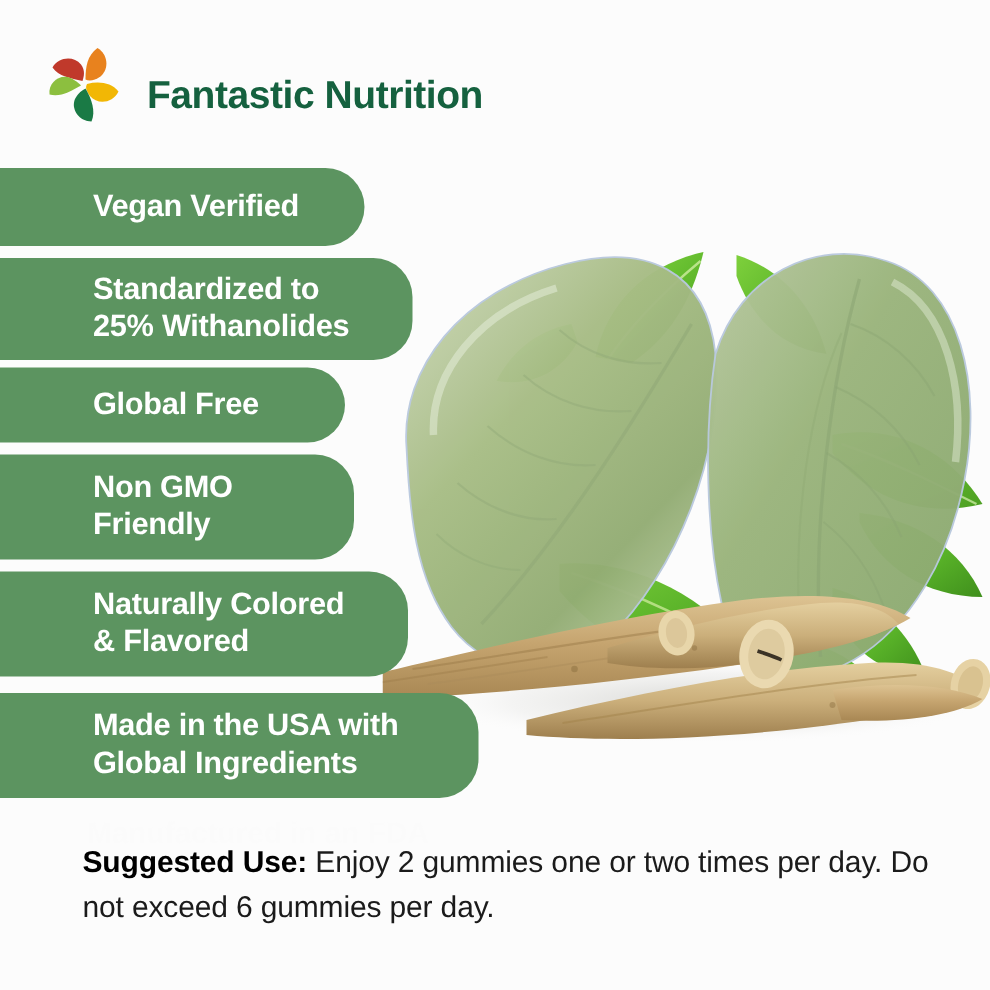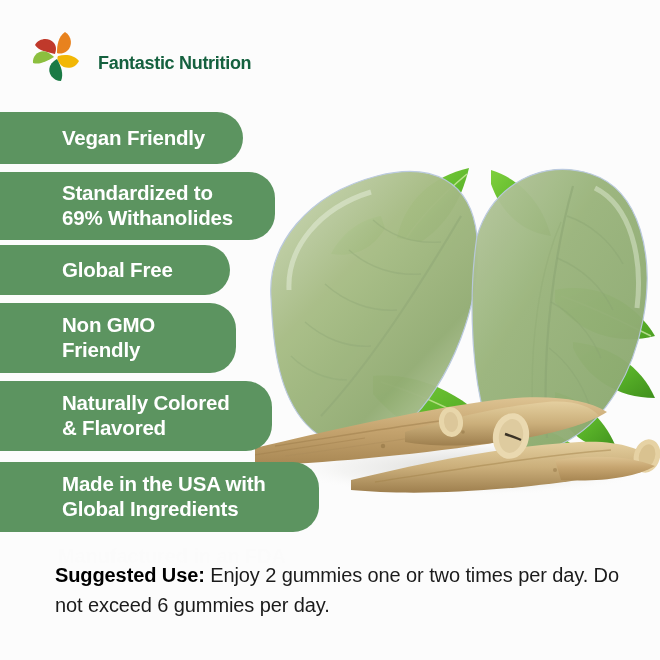--- a/index.html
+++ b/index.html
@@ -7,21 +7,21 @@
     width:660px;height:660px;
     background:#fcfcfc;
     font-family:"Liberation Sans", sans-serif;
     overflow:hidden;position:relative;
   }
   #canvas{position:relative;width:660px;height:660px;overflow:hidden;background:#fcfcfc;}
 
   
   #brand-header{position:absolute;left:28px;top:26px;height:62px;display:flex;align-items:center;gap:14px;}
   #brand-logo{width:56px;height:56px;display:block;}
-  #brand-name{font-size:18px;font-weight:bold;color:#15613f;letter-spacing:-0.3px;white-space:nowrap;margin-top:12px;}
+  #brand-name{font-size:26px;font-weight:bold;color:#15613f;letter-spacing:-0.3px;white-space:nowrap;margin-top:12px;}
 
   
   #product-photo{position:absolute;left:255px;top:150px;width:405px;height:390px;overflow:hidden;}
   #product-photo svg{display:block;width:100%;height:100%;}
 
   
   #badge-list{position:absolute;left:0;top:0;width:420px;}
   .badge{
     position:absolute;left:-30px;
     background:#5c9460;
@@ -177,25 +177,25 @@
       <path d="M29 30 C33 37 36 45 33 52 C25 52 19 44 22 37 C24 33 27 31 29 30 Z" fill="#1a7a45"></path>
       <path d="M26 28 C19 32 12 36 5 34 C4 26 12 20 19 23 C23 25 25 27 26 28 Z" fill="#8cbf3f"></path>
     </svg>
     <div id="brand-name" style="color: rgb(21, 97, 63);">Fantastic Nutrition</div>
   </div>
 
   <div id="ghost-note">Manufactured in an FDA</div>
 
   <div id="badge-list">
     <div class="badge" style="top: 112px; width: 273px; height: 52px; background: rgb(92, 148, 96); color: rgb(255, 255, 255);">
-      <span>Vegan Friendly</span>
+      <span>Vegan Verified</span>
     </div>
     <div class="badge" style="top: 172px; width: 305px; height: 68px; background: rgb(92, 148, 96); color: rgb(255, 255, 255);">
       <span>Standardized to
-69% Withanolides</span>
+25% Withanolides</span>
     </div>
     <div class="badge" style="top: 245px; width: 260px; height: 50px; background: rgb(92, 148, 96); color: rgb(255, 255, 255);">
       <span>Global Free</span>
     </div>
     <div class="badge" style="top: 303px; width: 266px; height: 70px; background: rgb(92, 148, 96); color: rgb(255, 255, 255);">
       <span>Non GMO
 Friendly</span>
     </div>
     <div class="badge" style="top: 381px; width: 302px; height: 70px; background: rgb(92, 148, 96); color: rgb(255, 255, 255);">
       <span>Naturally Colored

